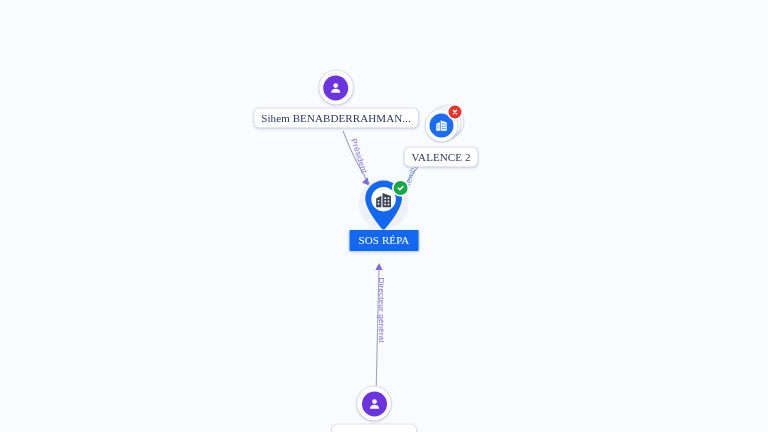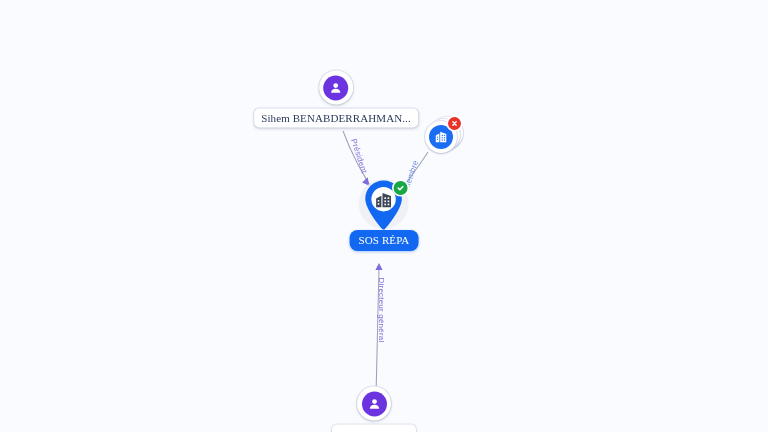--- a/index.html
+++ b/index.html
@@ -156,21 +156,21 @@
     white-space: nowrap;
     background: #ffffff;
     color: #2b3a5c;
     box-shadow: 0 1px 3px rgba(30,40,90,0.17), 0 0 0 1px rgba(228,231,243,0.9);
   }
   .label-pill.primary {
     background: #1268f0;
     color: #ffffff;
     font-size: 11px;
     padding: 4px 9px 5px 9px;
-    border-radius: 8px;
+    border-radius: 1px;
     box-shadow: 0 1px 3px rgba(18,104,240,0.35);
   }
 
   
   .edge-label {
     position: absolute;
     font-size: 8px;
     line-height: 9px;
     letter-spacing: .2px;
     white-space: nowrap;
@@ -233,20 +233,21 @@
           <rect x="13.2" y="16.2" width="2" height="2" fill="#1b6ef3"></rect>
           <rect x="17" y="16.2" width="2" height="2" fill="#1b6ef3"></rect>
         </svg>
       </div>
       <div class="badge err">
         <svg width="7" height="7" viewBox="0 0 10 10" stroke="#ffffff" stroke-width="1.9" stroke-linecap="round" fill="none">
           <path d="M2.6 2.6 L7.4 7.4 M7.4 2.6 L2.6 7.4"></path>
         </svg>
       </div>
     </div>
+    <div class="label-pill">VALENCE 2</div>
   </div>
 
   <div class="node" style="left:384px; top:214px;">
     <div class="pin-marker">
       <div class="pin-halo"></div>
       <div class="pin-shape">
         <svg width="42" height="52" viewBox="0 0 42 52">
           <path d="M21 1.6C10.9 1.6 2.7 9.7 2.7 19.7c0 9.7 12.4 25.1 17 30.3.7.8 1.9.8 2.6 0
                    4.6-5.2 17-20.6 17-30.3 0-10-8.2-18.1-18.3-18.1z" fill="#1268f0"></path>
           <circle cx="21" cy="20.2" r="12.2" fill="#ffffff"></circle>

